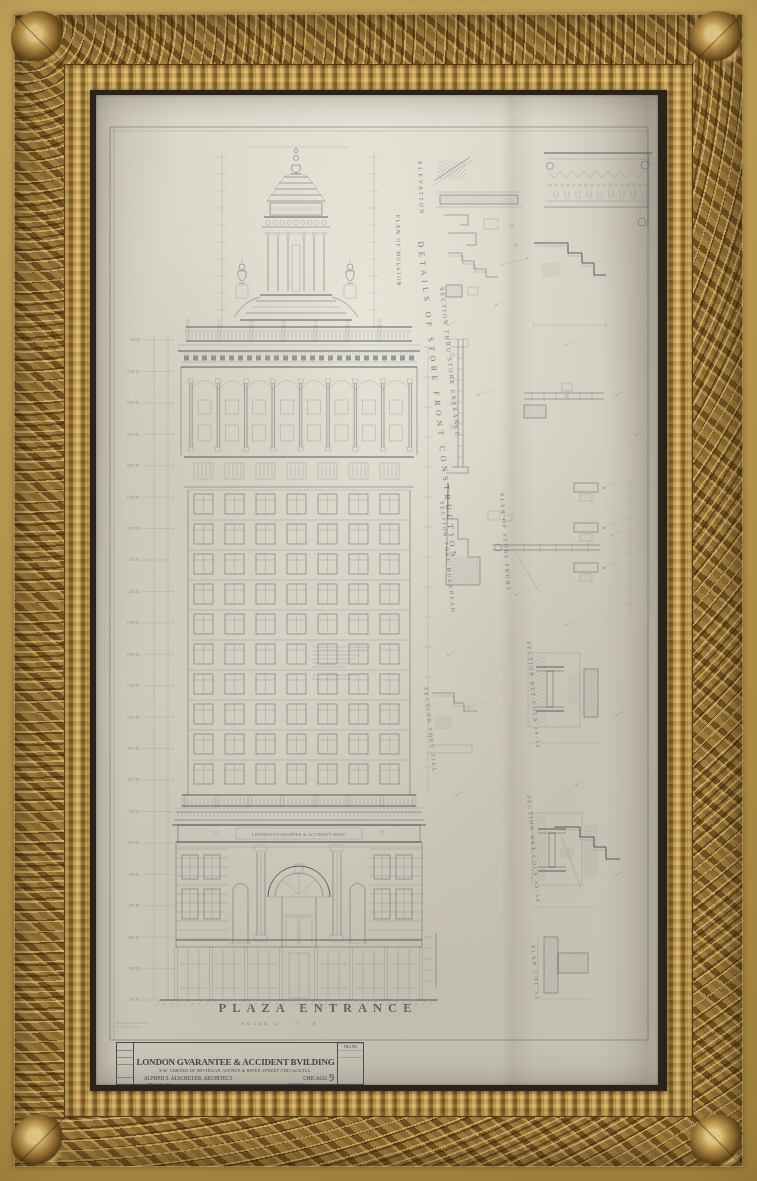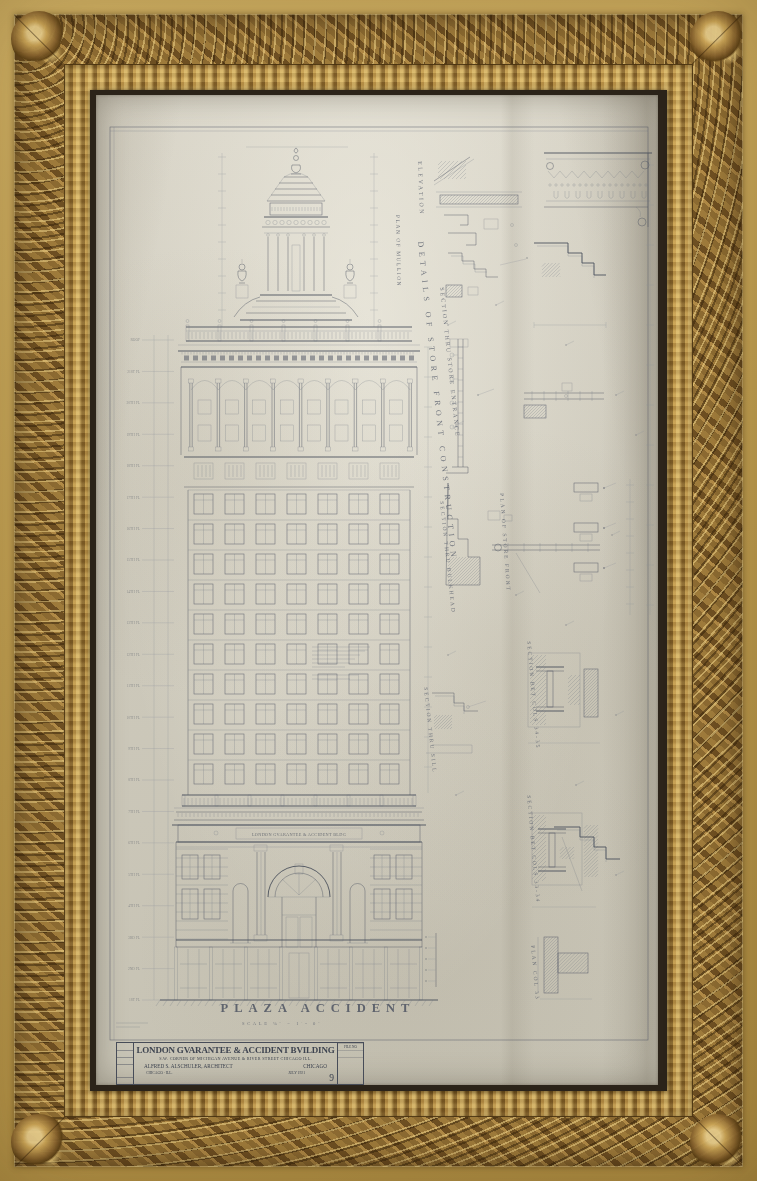--- a/index.html
+++ b/index.html
@@ -55,21 +55,21 @@
     white-space:nowrap;transform-origin:0 0;}
   .plaza{position:absolute;left:110px;top:906px;width:224px;text-align:center;
     font-size:12.5px;font-weight:bold;letter-spacing:6px;color:#4e5462;opacity:.85;}
   .plaza-scale{position:absolute;left:146px;top:926px;font-size:4.6px;letter-spacing:2.6px;color:#565c6a;opacity:.75;}
   
   .tb{position:absolute;left:20px;top:947px;width:246px;height:41px;display:flex;
     border:1.2px solid #474c58;color:#3e4450;background:rgba(255,255,255,.03);}
   .tb-stamp{width:16px;border-right:1px solid #474c58;
     background:repeating-linear-gradient(0deg, rgba(0,0,0,0) 0 6px, rgba(70,75,90,.45) 6px 6.7px);}
   .tb-main{flex:1;position:relative;text-align:center;padding-top:2px;overflow:hidden;}
-  .tb-name{font-size:9px;font-weight:bold;letter-spacing:-.2px;white-space:nowrap;}
+  .tb-name{font-size:9px;font-weight:bold;letter-spacing:-.2px;white-space:nowrap;margin-top:12px;}
   .tb-addr{font-size:4.2px;letter-spacing:.3px;margin-top:1px;white-space:nowrap;}
   .tb-row3{display:flex;justify-content:space-between;padding:0 10px;font-size:5.2px;margin-top:2px;}
   .tb-row4{display:flex;justify-content:space-between;padding:0 10px 0 12px;font-size:3.7px;margin-top:1.5px;
     width:calc(100% - 44px);}
   .tb-num{position:absolute;right:3px;bottom:1px;font-size:9.5px;}
   .tb-file{width:25px;border-left:1px solid #474c58;font-size:3.4px;text-align:center;padding-top:2px;
     background:repeating-linear-gradient(0deg, rgba(70,75,90,.25) 0 .6px, rgba(0,0,0,0) .6px 7px) top/100% 15px no-repeat;}
   .scene::after{content:"";position:absolute;inset:0;pointer-events:none;
     box-shadow:inset 0 0 90px rgba(70,50,15,.28);}
 </style>
@@ -1492,21 +1492,21 @@
           <line x1="216" y1="572" x2="249" y2="572" class="hair"></line>
           <line x1="216" y1="580" x2="262" y2="580" class="hair"></line>
           <line x1="216" y1="584" x2="254" y2="584" class="hair"></line>
         </g>
         <g>
           <line x1="20" y1="928" x2="52" y2="928" class="hair"></line>
           <line x1="20" y1="932" x2="44" y2="932" class="hair"></line>
         </g>
       </svg>
 
-    <span class="plaza">PLAZA ACCIDENT</span>
+    <span class="plaza">PLAZA ENTRANCE</span>
     <span class="plaza-scale">SCALE ⅛˝ = 1´- 0˝</span>
 
     <div class="tb">
       <div class="tb-stamp"></div>
       <div class="tb-main">
         <div class="tb-name">LONDON GVARANTEE &amp; ACCIDENT BVILDING</div>
         <div class="tb-addr">S.W. CORNER OF MICHIGAN AVENUE &amp; RIVER STREET CHICAGO ILL.</div>
         <div class="tb-row3">
           <span>ALFRED S. ALSCHULER, ARCHITECT</span>
           <span>CHICAGO</span>

